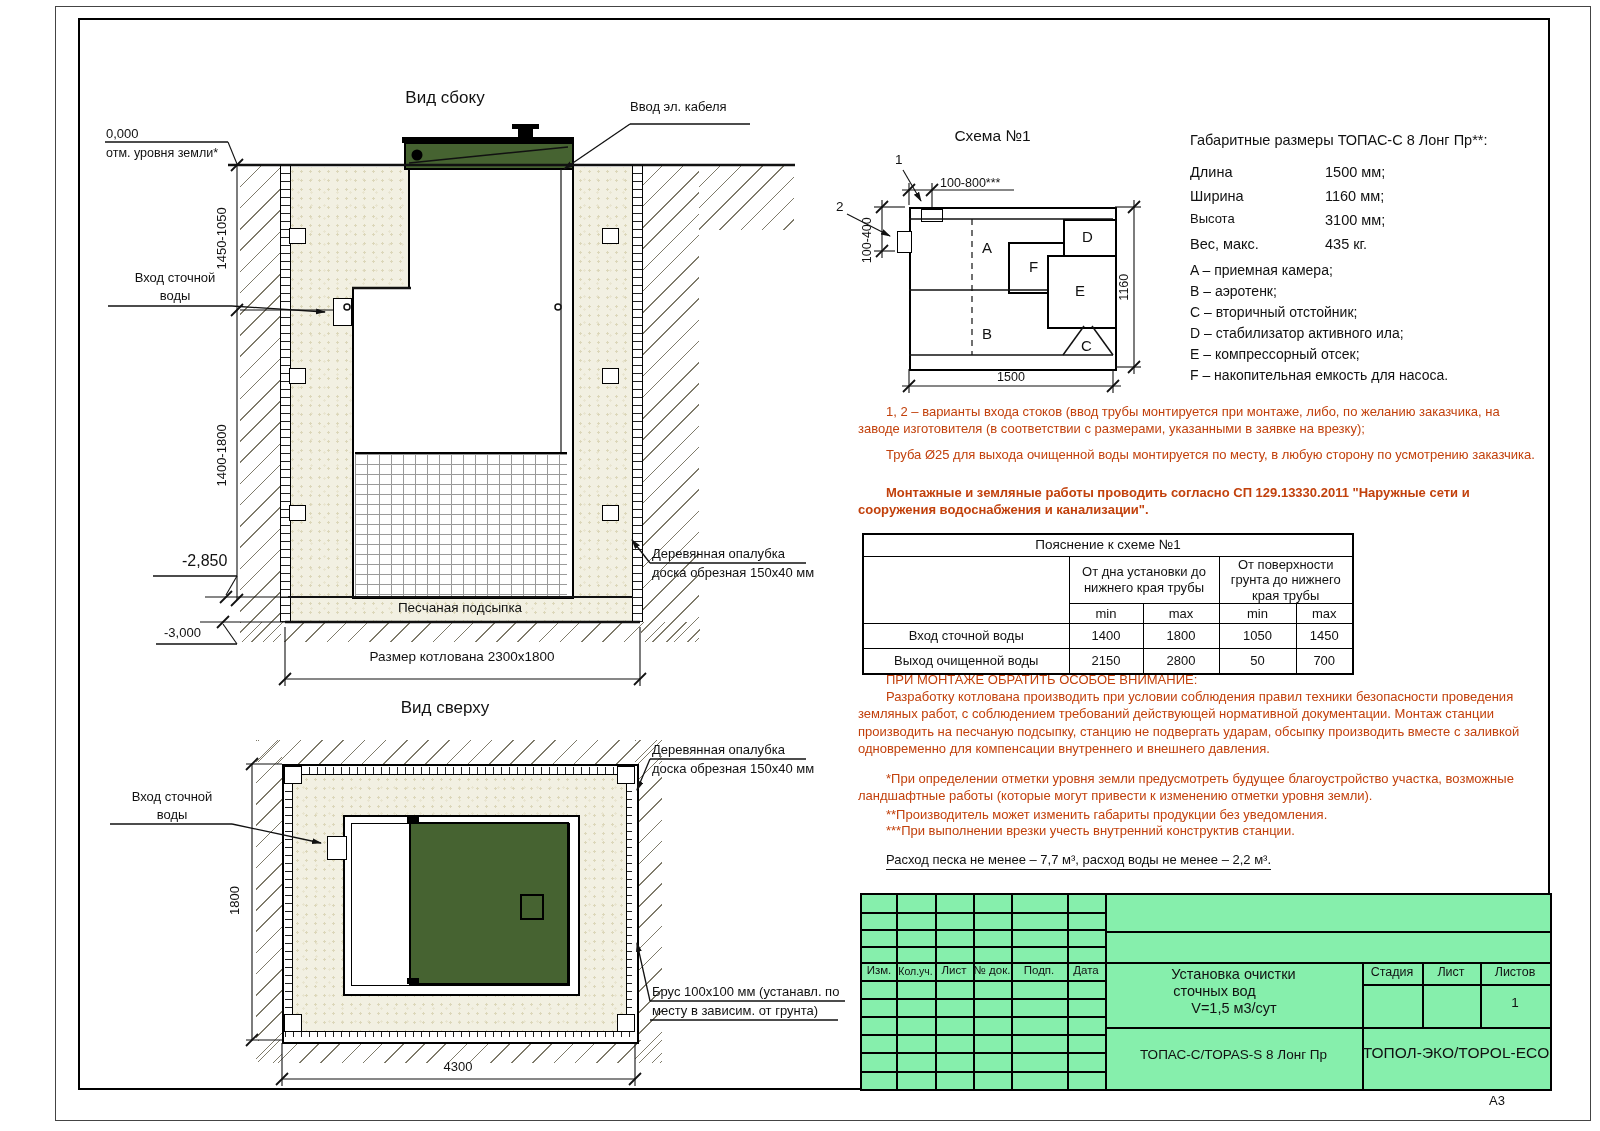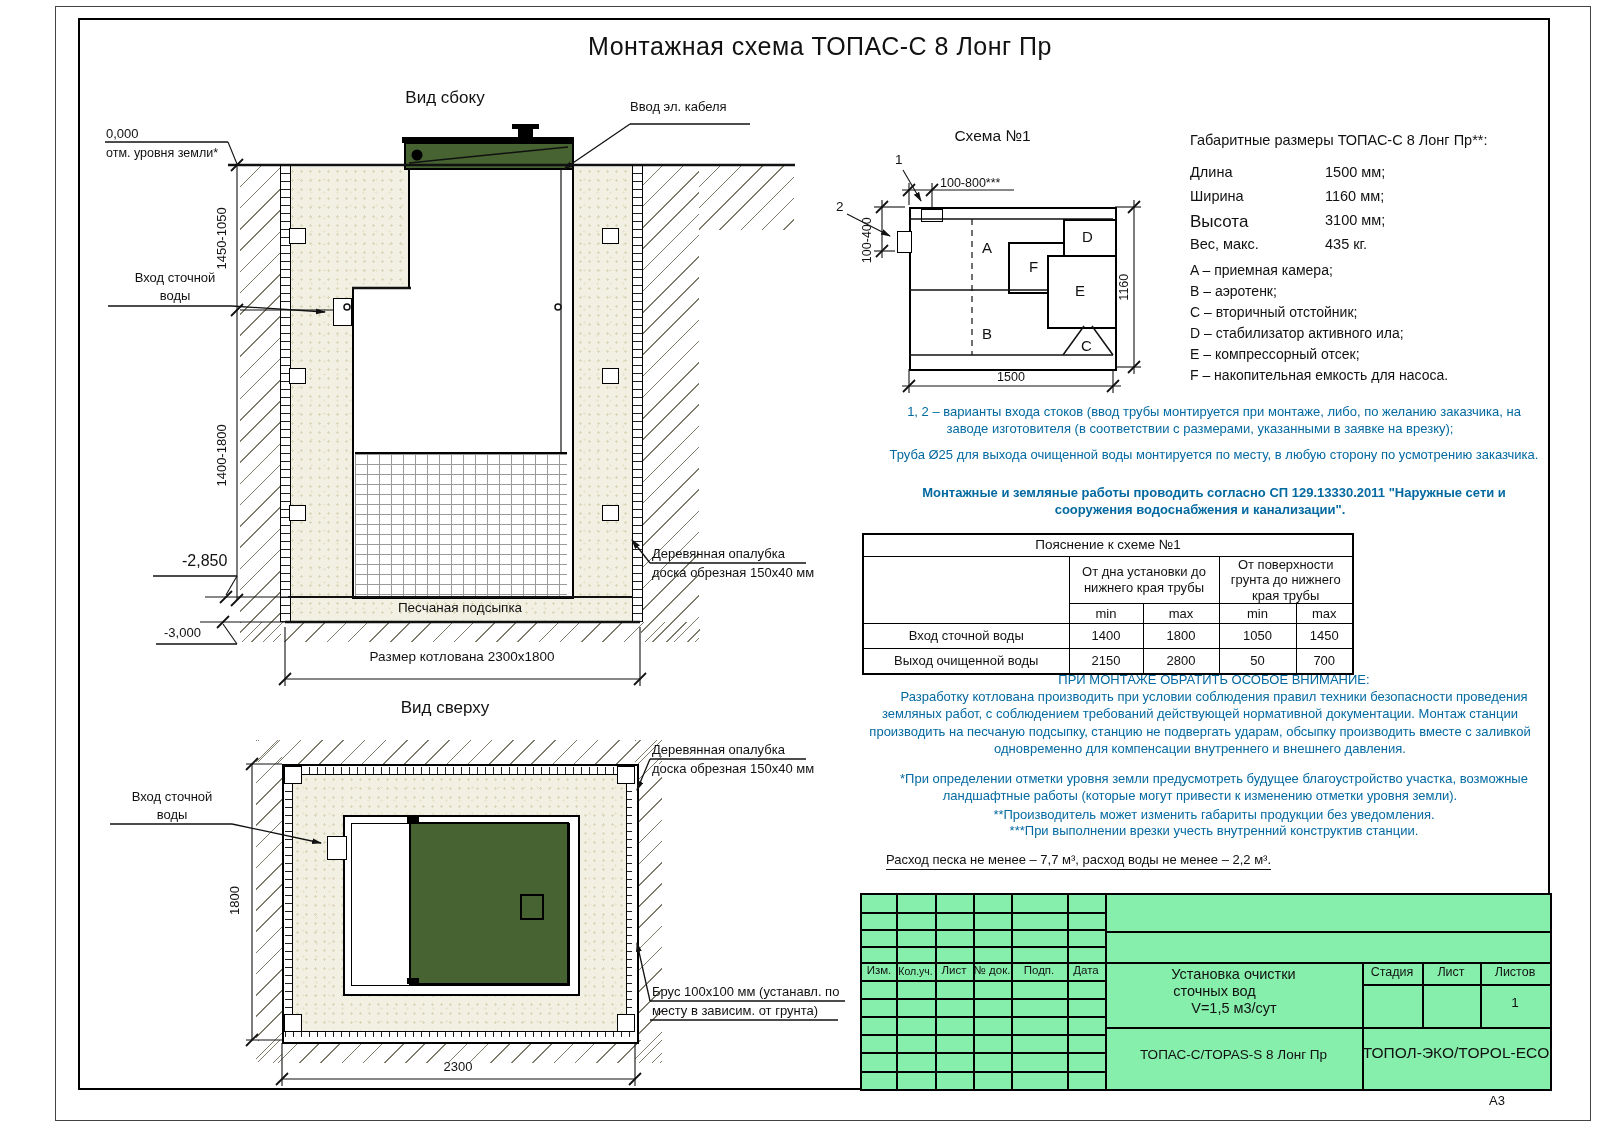--- a/index.html
+++ b/index.html
@@ -1,20 +1,20 @@
 <!DOCTYPE html>
 <html><head>
 <meta charset="utf-8">
 <style>
   html,body{margin:0;padding:0;background:#fff;}
   .sheet{position:relative;width:1600px;height:1131px;background:#fff;overflow:hidden;
          font-family:"Liberation Sans",sans-serif;color:#111;}
   .abs{position:absolute;}
   .txt{position:absolute;color:#111;white-space:pre;line-height:1.15;}
-  .par{position:absolute;color:#0369a1;white-space:normal;font-size:13px;line-height:1.33;text-align:center;}
+  .par{position:absolute;color:#c2410c;white-space:normal;font-size:13px;line-height:1.33;}
   .c{text-align:center;}
   .rot{transform:rotate(-90deg);}
   .frame-outer{position:absolute;left:55px;top:6px;width:1534px;height:1113px;border:1.5px solid #444;}
   .frame{position:absolute;left:78px;top:18px;width:1468px;height:1068px;border:2.5px solid #000;}
   .hatch{background-image:repeating-linear-gradient(135deg, rgba(104,99,80,.85) 0 1.1px, transparent 1.1px 15px);}
   .sand{background-color:#f2f0e2;
         background-image:radial-gradient(#dcd7ba 1.1px, transparent 1.25px),radial-gradient(#e9e5d0 1px, transparent 1.15px);
         background-size:9px 9px,13px 13px;background-position:0 0,4px 6px;}
   .rungsH{background-color:#fff;background-image:repeating-linear-gradient(180deg,#222 0 1.4px,transparent 1.4px 8px);}
   .rungsV{background-color:#fff;background-image:repeating-linear-gradient(90deg,#222 0 1.4px,transparent 1.4px 8px);}
@@ -31,21 +31,20 @@
   .ptable td{border:1.8px solid #000;font-size:13px;text-align:center;padding:0;color:#111;line-height:1.2;}
 </style>
 </head>
 <body>
 
 <div class="sheet">
 
   <div class="frame-outer"></div>
   <div class="frame"></div>
 
-  <div class="txt c" style="left:520px;top:32px;width:600px;font-size:25px;letter-spacing:.5px;">Монтажная схема ТОПАС-С 8 Лонг Пр</div>
 
   <div>
     <div class="txt c" style="left:340px;top:88px;width:210px;font-size:17px;">Вид сбоку</div>
 
     <div class="abs hatch" style="left:240px;top:165px;width:41px;height:477px;"></div>
     <div class="abs hatch" style="left:641px;top:165px;width:58px;height:477px;"></div>
     <div class="abs hatch" style="left:699px;top:165px;width:95px;height:65px;"></div>
     <div class="abs hatch" style="left:240px;top:622px;width:460px;height:20px;"></div>
 
     <div class="abs sand" style="left:288px;top:167px;width:345px;height:455px;"></div>
@@ -110,21 +109,21 @@
     <div class="abs" style="left:520px;top:894px;width:20px;height:22px;border:2.5px solid #000;"></div>
     <div class="abs b2" style="left:327px;top:836px;width:18px;height:22px;"></div>
 
     <div class="txt c" style="left:112px;top:790px;width:120px;font-size:13px;">Вход сточной</div>
     <div class="txt c" style="left:112px;top:808px;width:120px;font-size:13px;">воды</div>
     <div class="txt" style="left:652px;top:743px;font-size:13px;">Деревянная опалубка</div>
     <div class="txt" style="left:652px;top:762px;font-size:13px;">доска обрезная 150х40 мм</div>
     <div class="txt" style="left:652px;top:985px;font-size:13px;">Брус 100х100 мм (устанавл. по</div>
     <div class="txt" style="left:652px;top:1004px;font-size:13px;">месту в зависим. от грунта)</div>
     <div class="txt c rot" style="left:200px;top:893px;width:70px;font-size:13px;">1800</div>
-    <div class="txt c" style="left:408px;top:1060px;width:100px;font-size:13px;">2300</div>
+    <div class="txt c" style="left:408px;top:1060px;width:100px;font-size:13px;">4300</div>
   </div>
 
   <div>
     <div class="txt c" style="left:925px;top:127px;width:135px;font-size:15.5px;">Схема №1</div>
 
     <div class="abs" style="left:909px;top:207px;width:204px;height:160px;background:#fff;border:2px solid #000;"></div>
     <div class="abs" style="left:1008px;top:242px;width:55px;height:48px;background:#fff;border:2px solid #000;"></div>
     <div class="abs" style="left:1063px;top:219px;width:50px;height:36px;background:#fff;border:2px solid #000;"></div>
     <div class="abs" style="left:1047px;top:255px;width:66px;height:70px;background:#fff;border:2px solid #000;"></div>
     <div class="abs" style="left:921px;top:209px;width:20px;height:11px;background:#fff;border:1.5px solid #000;"></div>
@@ -144,21 +143,21 @@
     <div class="txt" style="left:1075px;top:282px;font-size:15px;">E</div>
     <div class="txt" style="left:1029px;top:258px;font-size:15px;">F</div>
   </div>
 
   <div>
     <div class="txt" style="left:1190px;top:132px;font-size:14.5px;">Габаритные размеры ТОПАС-С 8 Лонг Пр**:</div>
     <div class="txt" style="left:1190px;top:164px;font-size:14.5px;">Длина</div>
     <div class="txt" style="left:1325px;top:164px;font-size:14.5px;">1500 мм;</div>
     <div class="txt" style="left:1190px;top:188px;font-size:14.5px;">Ширина</div>
     <div class="txt" style="left:1325px;top:188px;font-size:14.5px;">1160 мм;</div>
-    <div class="txt" style="left:1190px;top:212px;font-size:17px;">Высота</div>
+    <div class="txt" style="left:1190px;top:212px;font-size:13px;">Высота</div>
     <div class="txt" style="left:1325px;top:212px;font-size:14.5px;">3100 мм;</div>
     <div class="txt" style="left:1190px;top:236px;font-size:14.5px;">Вес, макс.</div>
     <div class="txt" style="left:1325px;top:236px;font-size:14.5px;">435 кг.</div>
     <div class="txt" style="left:1190px;top:262px;font-size:14px;">A – приемная камера;</div>
     <div class="txt" style="left:1190px;top:283px;font-size:14px;"></div>
     <div class="txt" style="left:1190px;top:283px;font-size:14px;">B – аэротенк;</div>
     <div class="txt" style="left:1190px;top:304px;font-size:14px;">C – вторичный отстойник;</div>
     <div class="txt" style="left:1190px;top:325px;font-size:14px;">D – стабилизатор активного ила;</div>
     <div class="txt" style="left:1190px;top:346px;font-size:14px;">E – компрессорный отсек;</div>
     <div class="txt" style="left:1190px;top:367px;font-size:14px;">F – накопительная емкость для насоса.</div>

